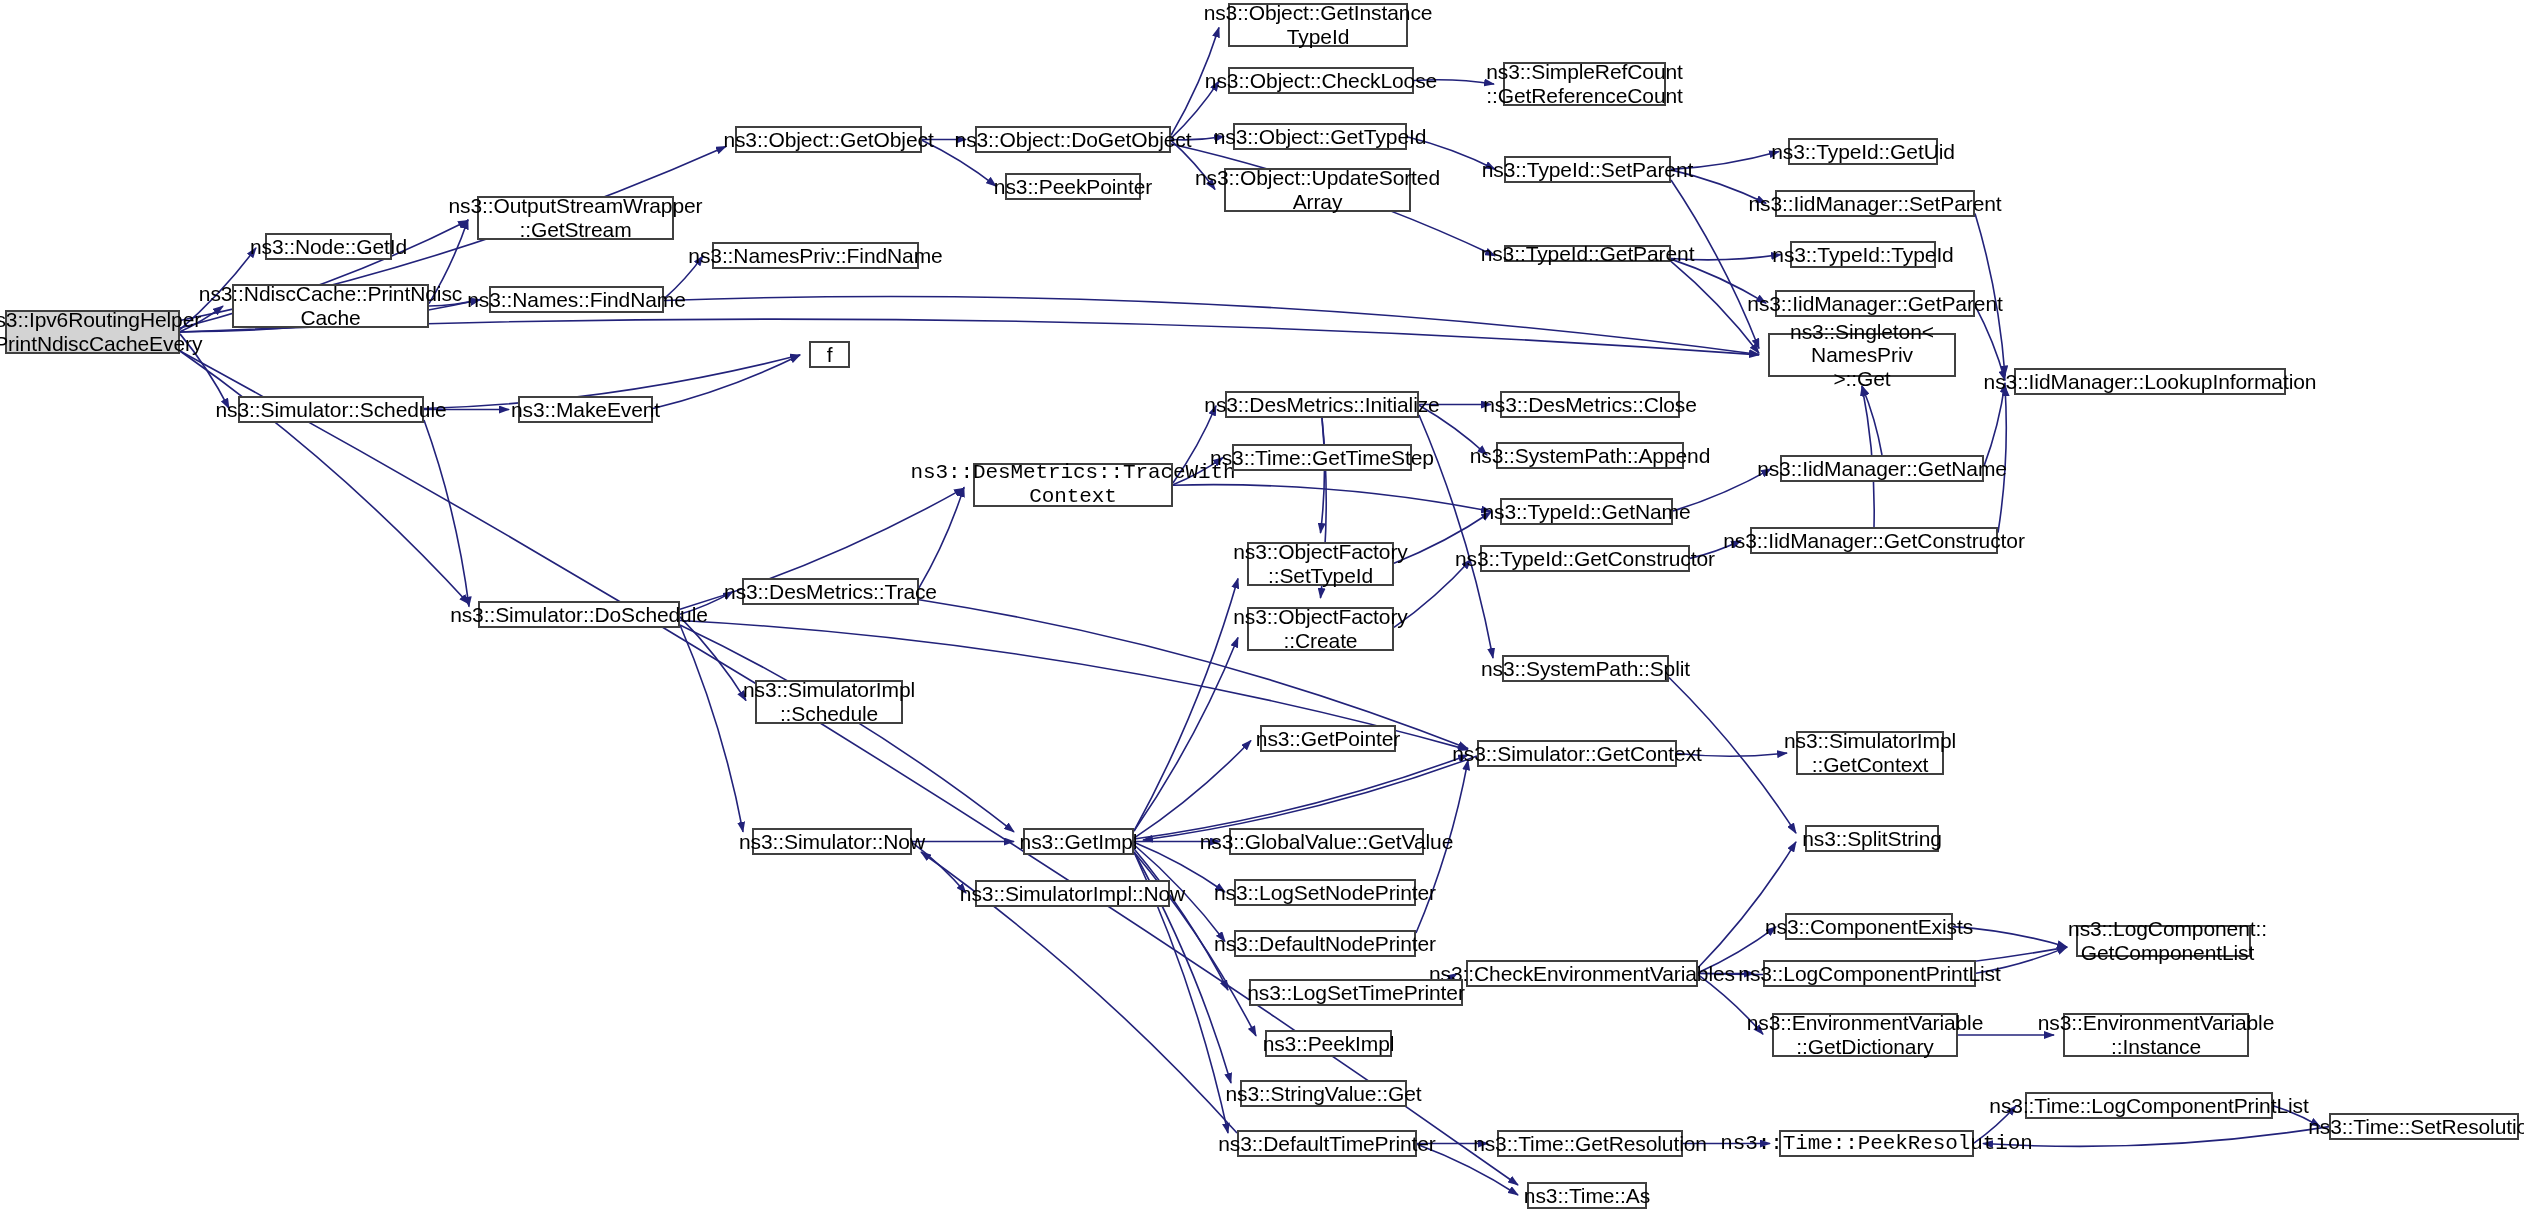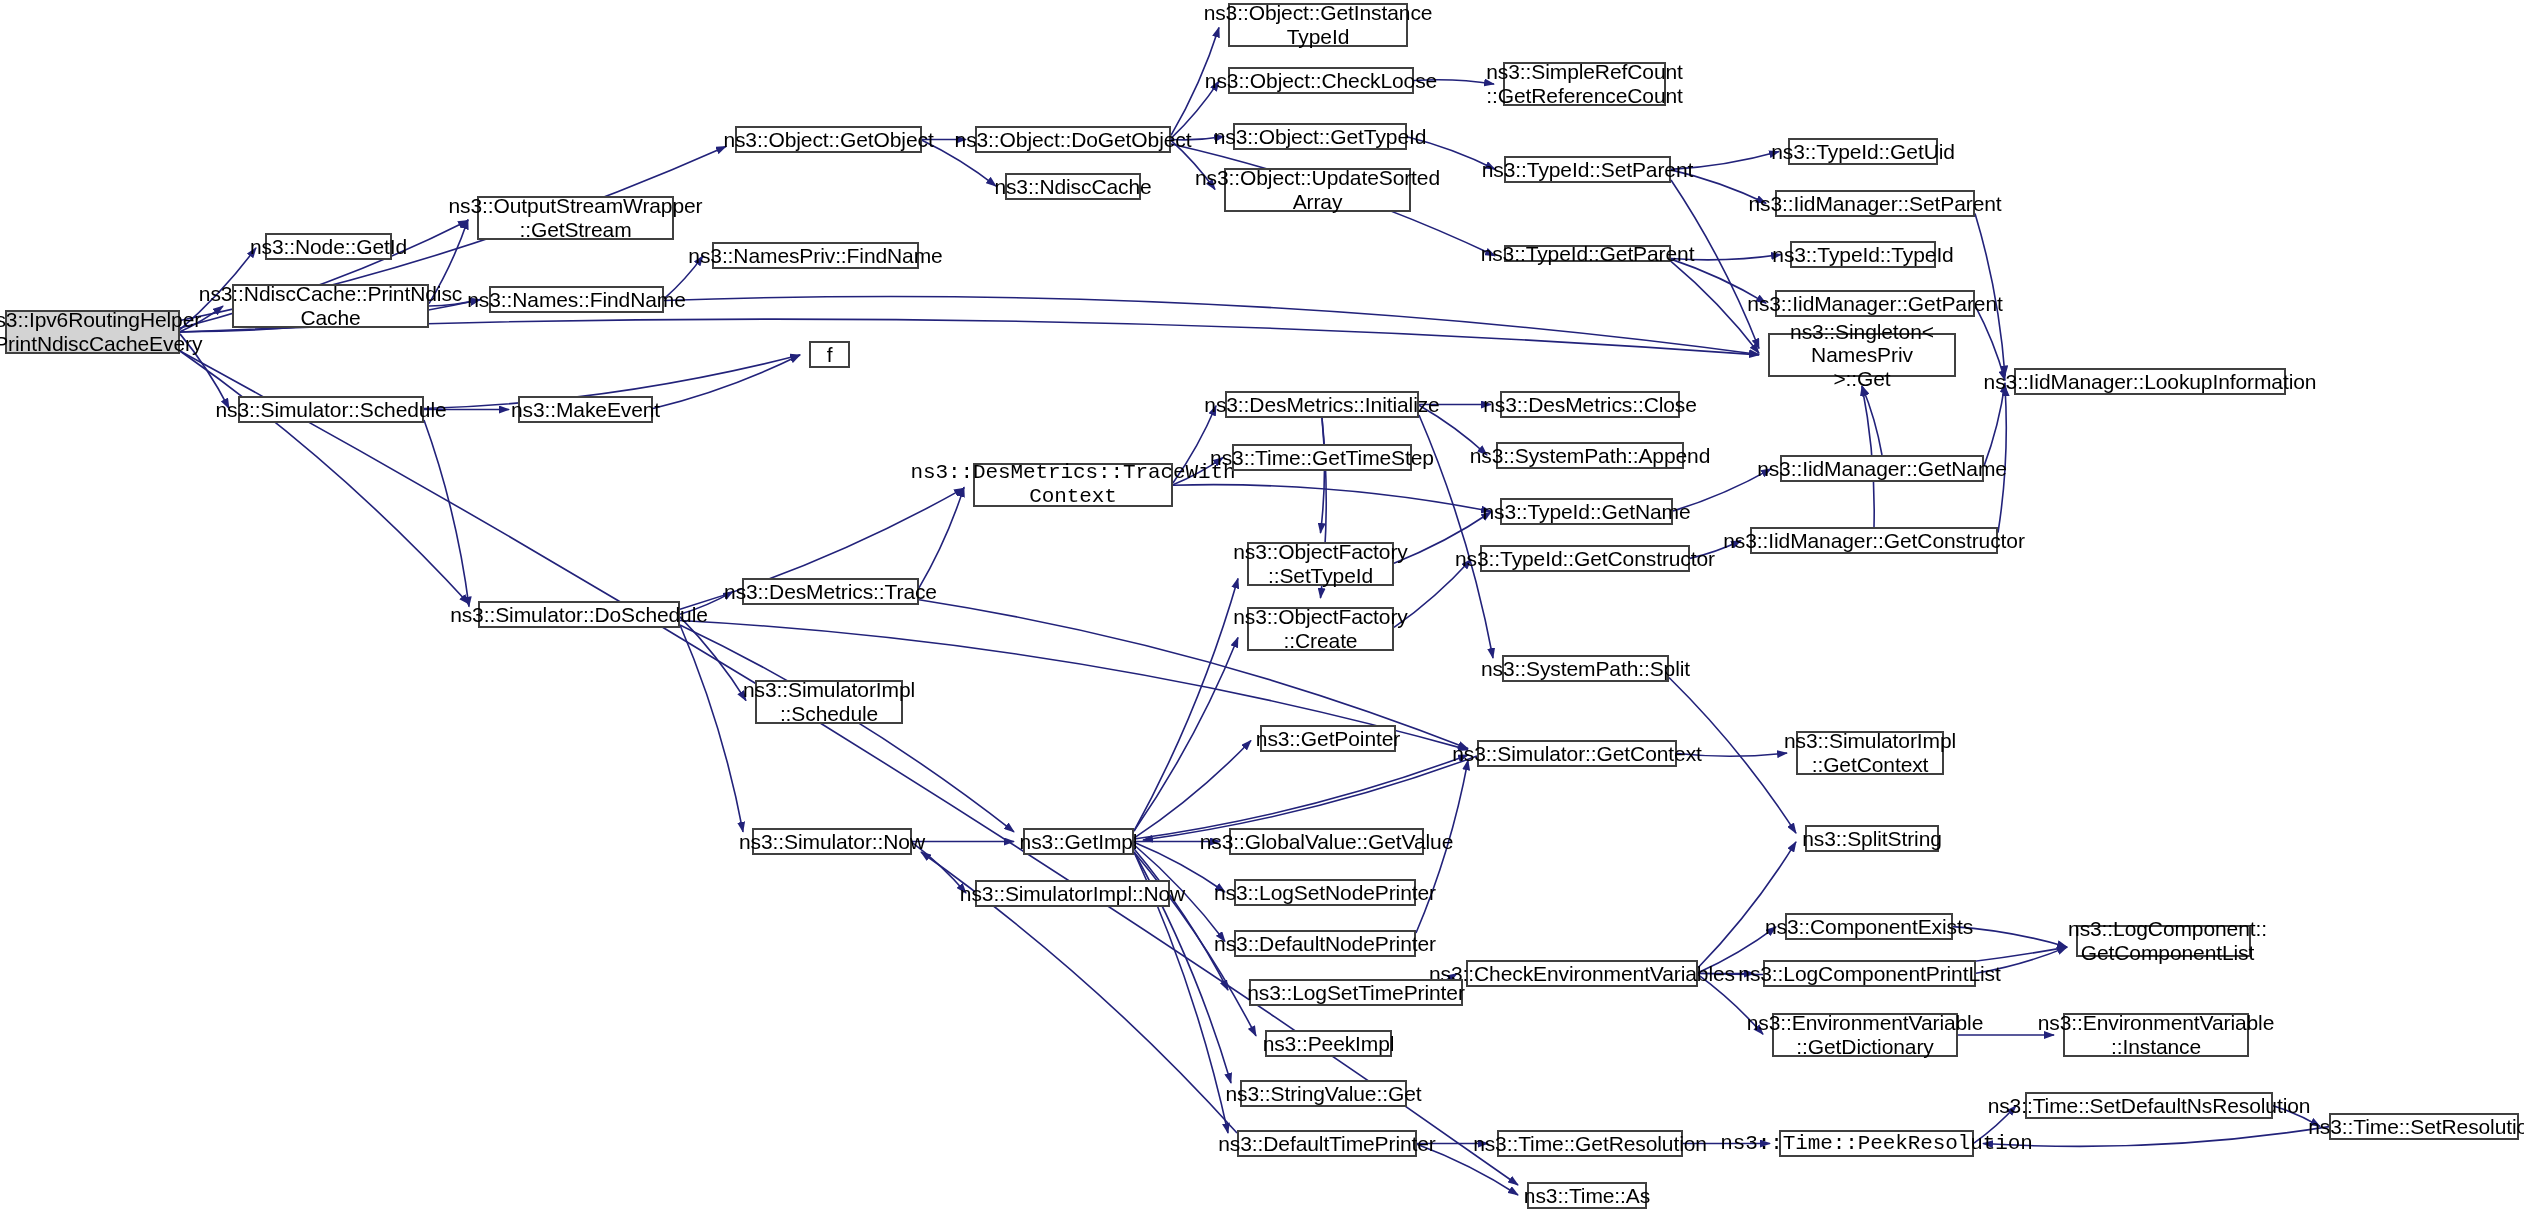--- a/index.html
+++ b/index.html
@@ -153,21 +153,21 @@
 ::PrintNdiscCacheEvery</div>
     <div class="node" style="left: 265px; top: 233px; width: 127px; height: 27px;">ns3::Node::GetId</div>
     <div class="node" style="left: 477px; top: 196px; width: 197px; height: 44px;">ns3::OutputStreamWrapper
 ::GetStream</div>
     <div class="node" style="left: 232px; top: 284px; width: 197px; height: 44px;">ns3::NdiscCache::PrintNdisc
 Cache</div>
     <div class="node" style="left: 489px; top: 286px; width: 175px; height: 27px;">ns3::Names::FindName</div>
     <div class="node" style="left: 712px; top: 242px; width: 207px; height: 27px;">ns3::NamesPriv::FindName</div>
     <div class="node" style="left: 735px; top: 126px; width: 187px; height: 27px;">ns3::Object::GetObject</div>
     <div class="node" style="left: 975px; top: 126px; width: 196px; height: 27px;">ns3::Object::DoGetObject</div>
-    <div class="node" style="left: 1005px; top: 173px; width: 136px; height: 27px;">ns3::NdiscCache</div>
+    <div class="node" style="left: 1005px; top: 173px; width: 136px; height: 27px;">ns3::PeekPointer</div>
     <div class="node" style="left: 1228px; top: 3px; width: 180px; height: 44px;">ns3::Object::GetInstance
 TypeId</div>
     <div class="node" style="left: 1228px; top: 67px; width: 186px; height: 27px;">ns3::Object::CheckLoose</div>
     <div class="node" style="left: 1233px; top: 123px; width: 174px; height: 27px;">ns3::Object::GetTypeId</div>
     <div class="node" style="left: 1224px; top: 168px; width: 187px; height: 44px;">ns3::Object::UpdateSorted
 Array</div>
     <div class="node" style="left: 1503px; top: 62px; width: 163px; height: 44px;">ns3::SimpleRefCount
 ::GetReferenceCount</div>
     <div class="node" style="left: 1504px; top: 156px; width: 167px; height: 27px;">ns3::TypeId::SetParent</div>
     <div class="node" style="left: 1788px; top: 138px; width: 150px; height: 27px;">ns3::TypeId::GetUid</div>
@@ -219,16 +219,16 @@
 GetComponentList</div>
     <div class="node" style="left: 1772px; top: 1013px; width: 186px; height: 44px;">ns3::EnvironmentVariable
 ::GetDictionary</div>
     <div class="node" style="left: 2063px; top: 1013px; width: 186px; height: 44px;">ns3::EnvironmentVariable
 ::Instance</div>
     <div class="node" style="left: 1265px; top: 1030px; width: 127px; height: 27px;">ns3::PeekImpl</div>
     <div class="node" style="left: 1240px; top: 1080px; width: 167px; height: 27px;">ns3::StringValue::Get</div>
     <div class="node" style="left: 1237px; top: 1130px; width: 180px; height: 27px;">ns3::DefaultTimePrinter</div>
     <div class="node" style="left: 1497px; top: 1130px; width: 186px; height: 27px;">ns3::Time::GetResolution</div>
     <div class="node" style="left: 1779px; top: 1130px; width: 195px; height: 27px; font-family: Liberation Mono, monospace;">ns3::Time::PeekResolution</div>
-    <div class="node" style="left: 2025px; top: 1092px; width: 248px; height: 27px;">ns3::Time::SetDefaultNsResolution</div>
+    <div class="node" style="left: 2025px; top: 1092px; width: 248px; height: 27px;">ns3::Time::LogComponentPrintList</div>
     <div class="node" style="left: 2329px; top: 1113px; width: 190px; height: 27px;">ns3::Time::SetResolution</div>
     <div class="node" style="left: 1527px; top: 1182px; width: 120px; height: 27px;">ns3::Time::As</div>
   </div>
 
 </body></html>

